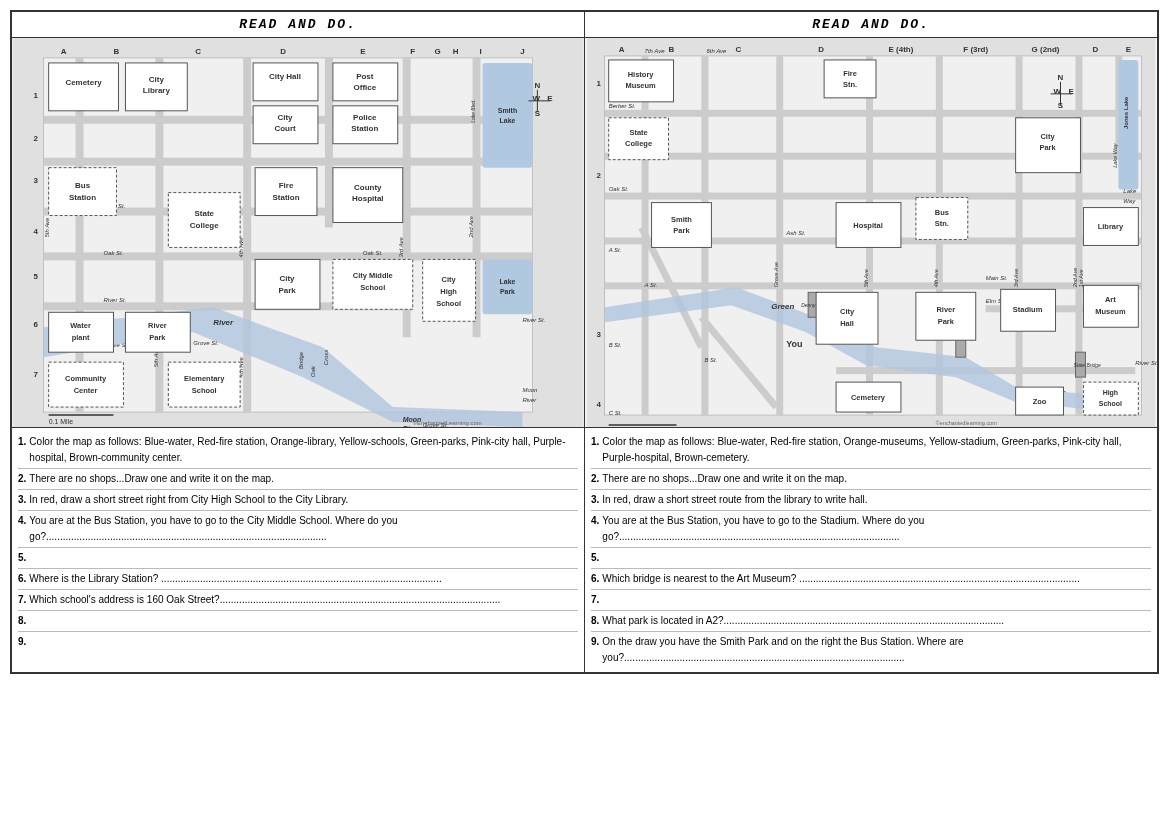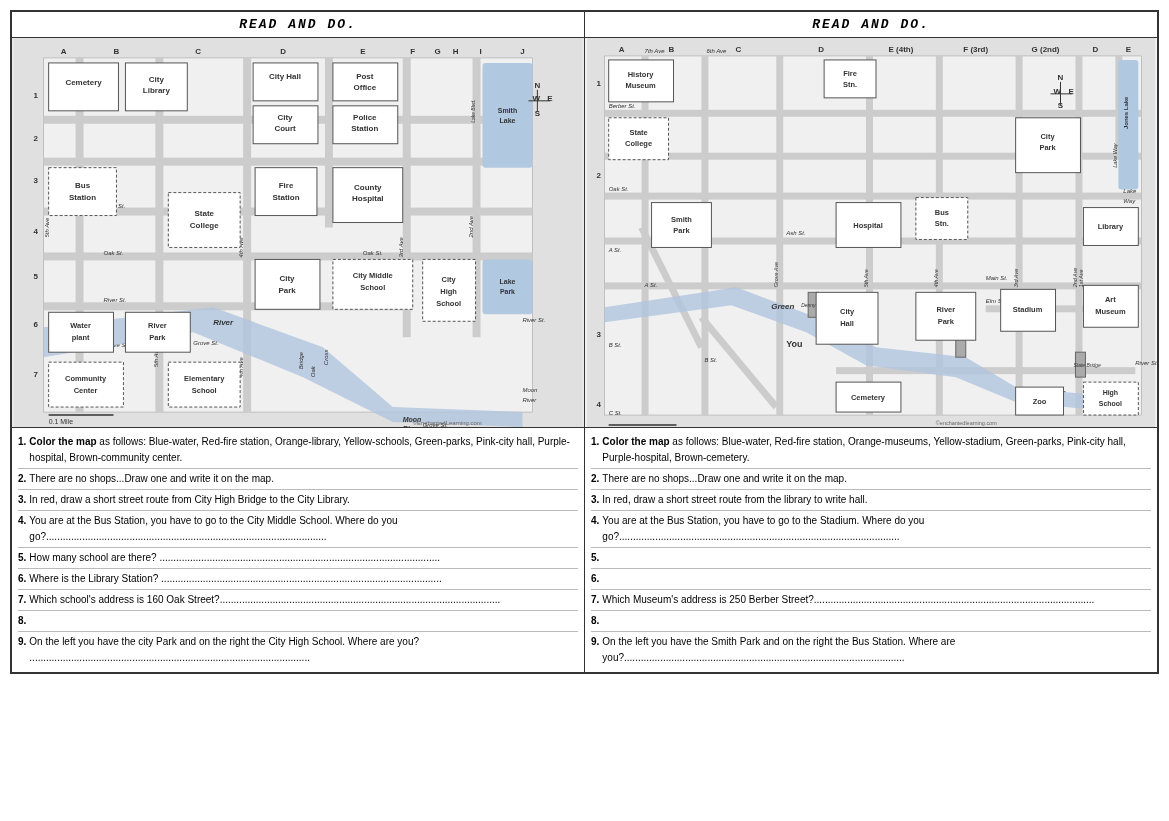--- a/index.html
+++ b/index.html
@@ -77,21 +77,21 @@
     }
     .q-num {
       font-weight: bold;
       margin-right: 3px;
       white-space: nowrap;
     }
     .q-text {
       flex: 1;
     }
     .q-text strong {
-      font-weight: bold;
+      font-weight: normal;
     }
   </style>
 </head>
 <body>
 
 <div class="outer-container">
   <div class="main-wrapper">
 
     <div class="panel">
       <div class="panel-title">READ AND DO.</div>
@@ -261,44 +261,42 @@
         <div class="question-row">
           <span class="q-num">1.</span>
           <span class="q-text"><strong>Color the map</strong> as follows: Blue-water, Red-fire station, Orange-library, Yellow-schools, Green-parks, Pink-city hall, Purple-hospital, Brown-community center.</span>
         </div>
         <div class="question-row">
           <span class="q-num">2.</span>
           <span class="q-text">There are no shops...Draw one and write it on the map.</span>
         </div>
         <div class="question-row">
           <span class="q-num">3.</span>
-          <span class="q-text">In red, draw a short street route from City High Bridge to the City Library.</span>
+          <span class="q-text">In red, draw a short street right from City High School to the City Library.</span>
         </div>
         <div class="question-row">
           <span class="q-num">4.</span>
           <span class="q-text">You are at the Bus Station, you have to go to the City Middle School. Where do you go?.....................................................................................................</span>
         </div>
         <div class="question-row">
           <span class="q-num">5.</span>
-          <span class="q-text">How many school are there? .....................................................................................................</span>
         </div>
         <div class="question-row">
           <span class="q-num">6.</span>
           <span class="q-text">Where is the Library Station? .....................................................................................................</span>
         </div>
         <div class="question-row">
           <span class="q-num">7.</span>
           <span class="q-text">Which school's address is 160 Oak Street?.....................................................................................................</span>
         </div>
         <div class="question-row">
           <span class="q-num">8.</span>
         </div>
         <div class="question-row no-border">
           <span class="q-num">9.</span>
-          <span class="q-text">On the left you have the city Park and on the right the City High School. Where are you? .....................................................................................................</span>
         </div>
       </div>
     </div>
 
     <div class="panel">
       <div class="panel-title">READ AND DO.</div>
 
       <div class="map-area">
         <svg class="map-svg" viewBox="0 0 570 390" xmlns="http://www.w3.org/2000/svg">
 
@@ -477,29 +475,30 @@
         </div>
         <div class="question-row">
           <span class="q-num">4.</span>
           <span class="q-text">You are at the Bus Station, you have to go to the Stadium. Where do you go?.....................................................................................................</span>
         </div>
         <div class="question-row">
           <span class="q-num">5.</span>
         </div>
         <div class="question-row">
           <span class="q-num">6.</span>
+          <span class="q-text">Which bridge is nearest to the Art Museum? .....................................................................................................</span>
         </div>
         <div class="question-row">
           <span class="q-num">7.</span>
-          <span class="q-text">Which Museum's address is 250 Berber Street?.....................................................................................................</span>
         </div>
         <div class="question-row">
           <span class="q-num">8.</span>
+          <span class="q-text">What park is located in <strong>A2</strong>?.....................................................................................................</span>
         </div>
         <div class="question-row no-border">
           <span class="q-num">9.</span>
-          <span class="q-text">On the left you have the Smith Park and on the right the Bus Station. Where are you?.....................................................................................................</span>
+          <span class="q-text">On the draw you have the Smith Park and on the right the Bus Station. Where are you?.....................................................................................................</span>
         </div>
       </div>
     </div>
 
   </div>
 </div>
 
 </body></html>

